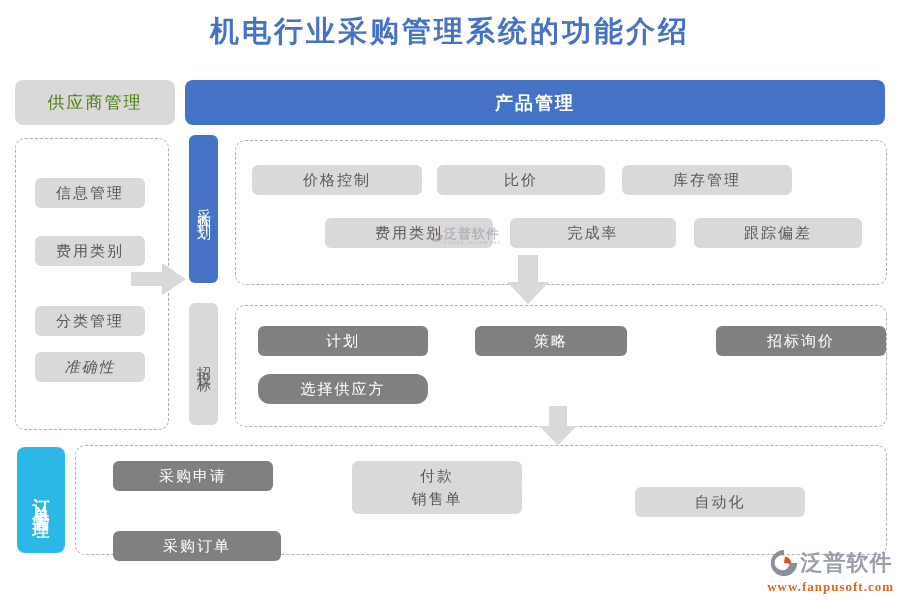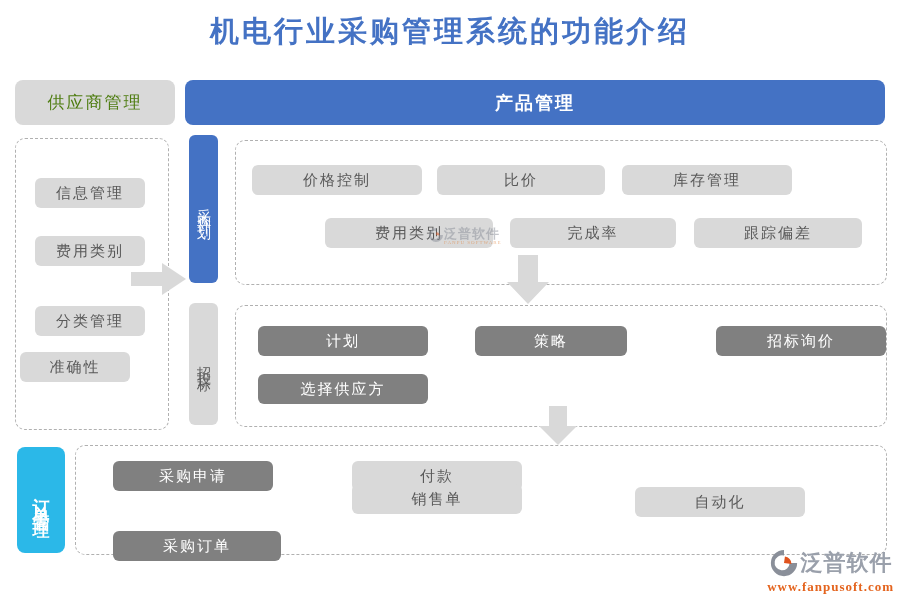--- a/index.html
+++ b/index.html
@@ -55,21 +55,21 @@
 
   <div class="title">机电行业采购管理系统的功能介绍</div>
 
   <div class="hdr gray" style="left:15px;top:80px;width:160px;height:45px;">供应商管理</div>
   <div class="hdr blue" style="left:185px;top:80px;width:700px;height:45px;">产品管理</div>
 
   <div class="dashedbox" style="left:15px;top:138px;width:152px;height:290px;"></div>
   <div class="node light" style="left:35px;top:178px;width:110px;">信息管理</div>
   <div class="node light" style="left:35px;top:236px;width:110px;">费用类别</div>
   <div class="node light" style="left:35px;top:294px;width:110px;margin-top:12px;">分类管理</div>
-  <div class="node light" style="left:20px;top:352px;width:110px;">准确性</div>
+  <div class="node light" style="left:35px;top:352px;width:110px;font-style:italic;">准确性</div>
 
   <svg class="arrow" style="left:131px;top:262px;" width="56" height="34" viewBox="0 0 56 34">
     <polygon points="0,10 31,10 31,1 55,17 31,33 31,24 0,24" fill="#d9d9d9"></polygon>
   </svg>
 
   <div class="vtab blue" style="left:189px;top:135px;width:29px;height:148px;">采购计划</div>
   <div class="dashedbox" style="left:235px;top:140px;width:650px;height:143px;"></div>
   <div class="node light" style="left:252px;top:165px;width:170px;">价格控制</div>
   <div class="node light" style="left:437px;top:165px;width:168px;">比价</div>
   <div class="node light" style="left:622px;top:165px;width:170px;">库存管理</div>
@@ -90,21 +90,21 @@
 
   <svg class="arrow" style="left:506px;top:255px;" width="44" height="50" viewBox="0 0 44 50">
     <polygon points="12,0 32,0 32,27 43,27 22,49 1,27 12,27" fill="#d9d9d9"></polygon>
   </svg>
 
   <div class="vtab gray" style="left:189px;top:303px;width:29px;height:122px;">招投标</div>
   <div class="dashedbox" style="left:235px;top:305px;width:650px;height:120px;"></div>
   <div class="node dark" style="left:258px;top:326px;width:170px;">计划</div>
   <div class="node dark" style="left:475px;top:326px;width:152px;">策略</div>
   <div class="node dark" style="left:688px;top:326px;width:170px;margin-left:28px;">招标询价</div>
-  <div class="node dark" style="left:258px;top:374px;width:170px;">选择供应方</div>
+  <div class="node dark" style="left:258px;top:374px;width:170px;border-radius:12px;">选择供应方</div>
 
   <svg class="arrow" style="left:538px;top:406px;" width="40" height="40" viewBox="0 0 40 40">
     <polygon points="11,0 29,0 29,20 39,20 20,39 1,20 11,20" fill="#d9d9d9"></polygon>
   </svg>
 
   <div class="vtab cyan" style="left:17px;top:447px;width:48px;height:106px;">订单管理</div>
   <div class="dashedbox" style="left:75px;top:445px;width:810px;height:108px;"></div>
   <div class="node dark" style="left:113px;top:461px;width:160px;">采购申请</div>
   <div class="node light" style="left:352px;top:461px;width:170px;">付款</div>
   <div class="node light" style="left:635px;top:487px;width:170px;">自动化</div>

